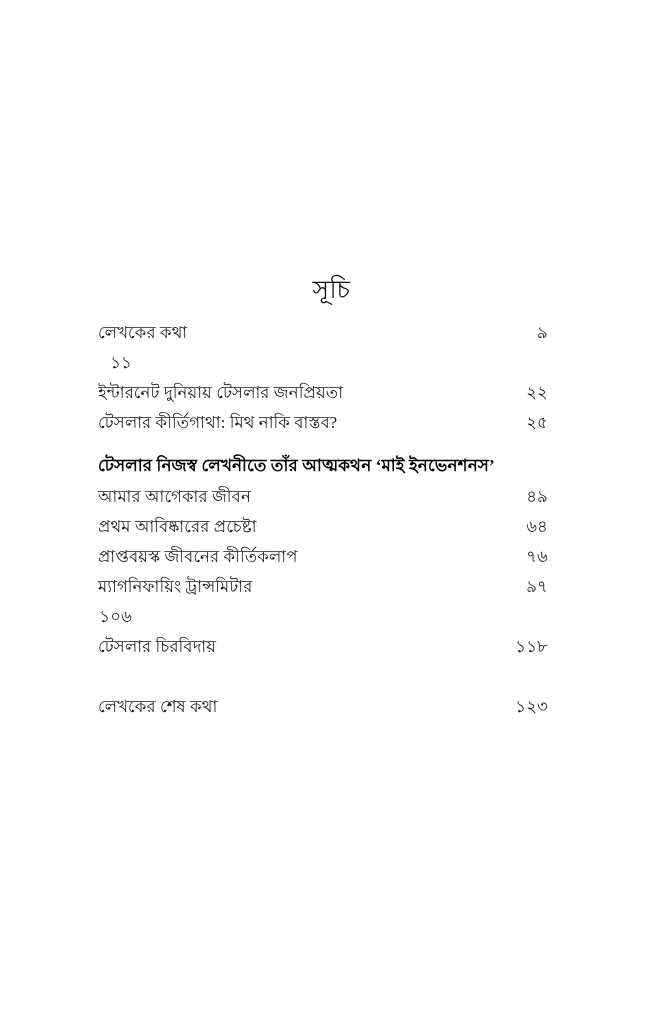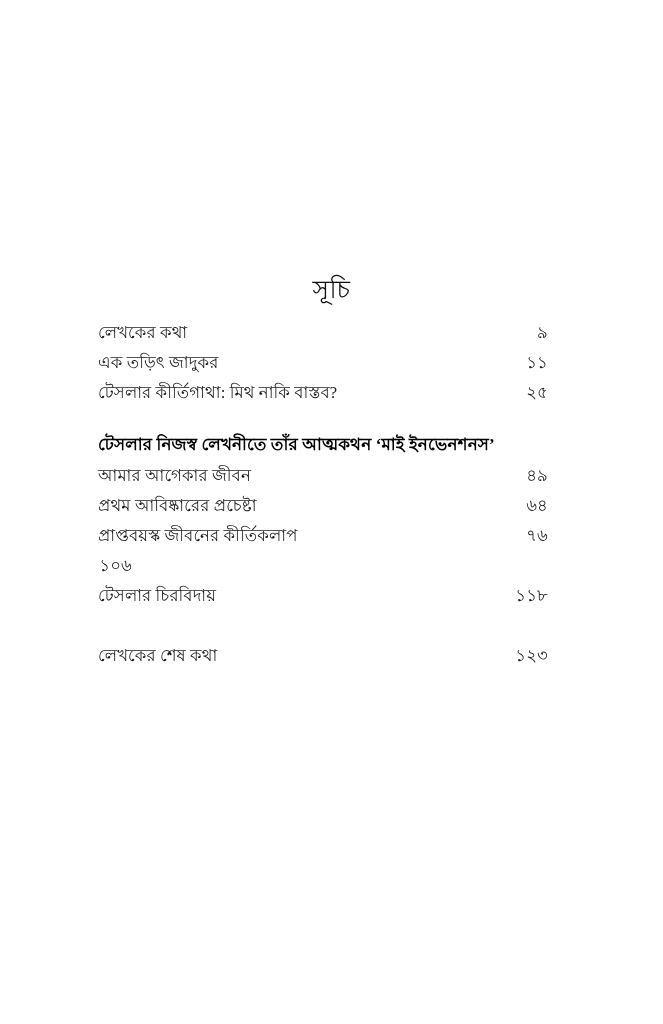--- a/index.html
+++ b/index.html
@@ -70,21 +70,21 @@
     text-align: right;
     min-width: 34px;
     letter-spacing: 0.2px;
   }
 
   
   .toc-entry.section-heading {
     font-weight: 700;
     font-size: 16.8px;
     color: #000000;
-    margin-top: 21px;
+    margin-top: 12px;
     height: 31px;
     line-height: 31px;
   }
   .toc-entry.section-heading .entry-page {
     min-width: 0;
   }
 
   
   .toc-entry.after-heading {
     margin-top: 1px;
@@ -102,22 +102,25 @@
 
   <div class="toc-title">সূচি</div>
 
   <div class="toc-list">
 
   <div class="toc-entry">
         <span class="entry-title">লেখকের কথা</span>
         <span class="entry-page">৯</span>
       </div>
       <div class="toc-entry">
-        <span class="entry-title">এক তড়িৎ জাদুকর</span>
         <span class="entry-page">১১</span>
+      </div>
+      <div class="toc-entry">
+        <span class="entry-title">ইন্টারনেট দুনিয়ায় টেসলার জনপ্রিয়তা</span>
+        <span class="entry-page">২২</span>
       </div>
       <div class="toc-entry">
         <span class="entry-title">টেসলার কীর্তিগাথা: মিথ নাকি বাস্তব?</span>
         <span class="entry-page">২৫</span>
       </div>
       <div class="toc-entry section-heading">
         <span class="entry-title">টেসলার নিজস্ব লেখনীতে তাঁর আত্মকথন ‘মাই ইনভেনশনস’</span>
         <span class="entry-page"></span>
       </div>
       <div class="toc-entry after-heading">
@@ -126,20 +129,24 @@
       </div>
       <div class="toc-entry">
         <span class="entry-title">প্রথম আবিষ্কারের প্রচেষ্টা</span>
         <span class="entry-page">৬৪</span>
       </div>
       <div class="toc-entry">
         <span class="entry-title">প্রাপ্তবয়স্ক জীবনের কীর্তিকলাপ</span>
         <span class="entry-page">৭৬</span>
       </div>
       <div class="toc-entry">
+        <span class="entry-title">ম্যাগনিফায়িং ট্রান্সমিটার</span>
+        <span class="entry-page">৯৭</span>
+      </div>
+      <div class="toc-entry">
         <span class="entry-page">১০৬</span>
       </div>
       <div class="toc-entry">
         <span class="entry-title">টেসলার চিরবিদায়</span>
         <span class="entry-page">১১৮</span>
       </div>
       <div class="toc-entry group-gap">
         <span class="entry-title">লেখকের শেষ কথা</span>
         <span class="entry-page">১২৩</span>
       </div>

